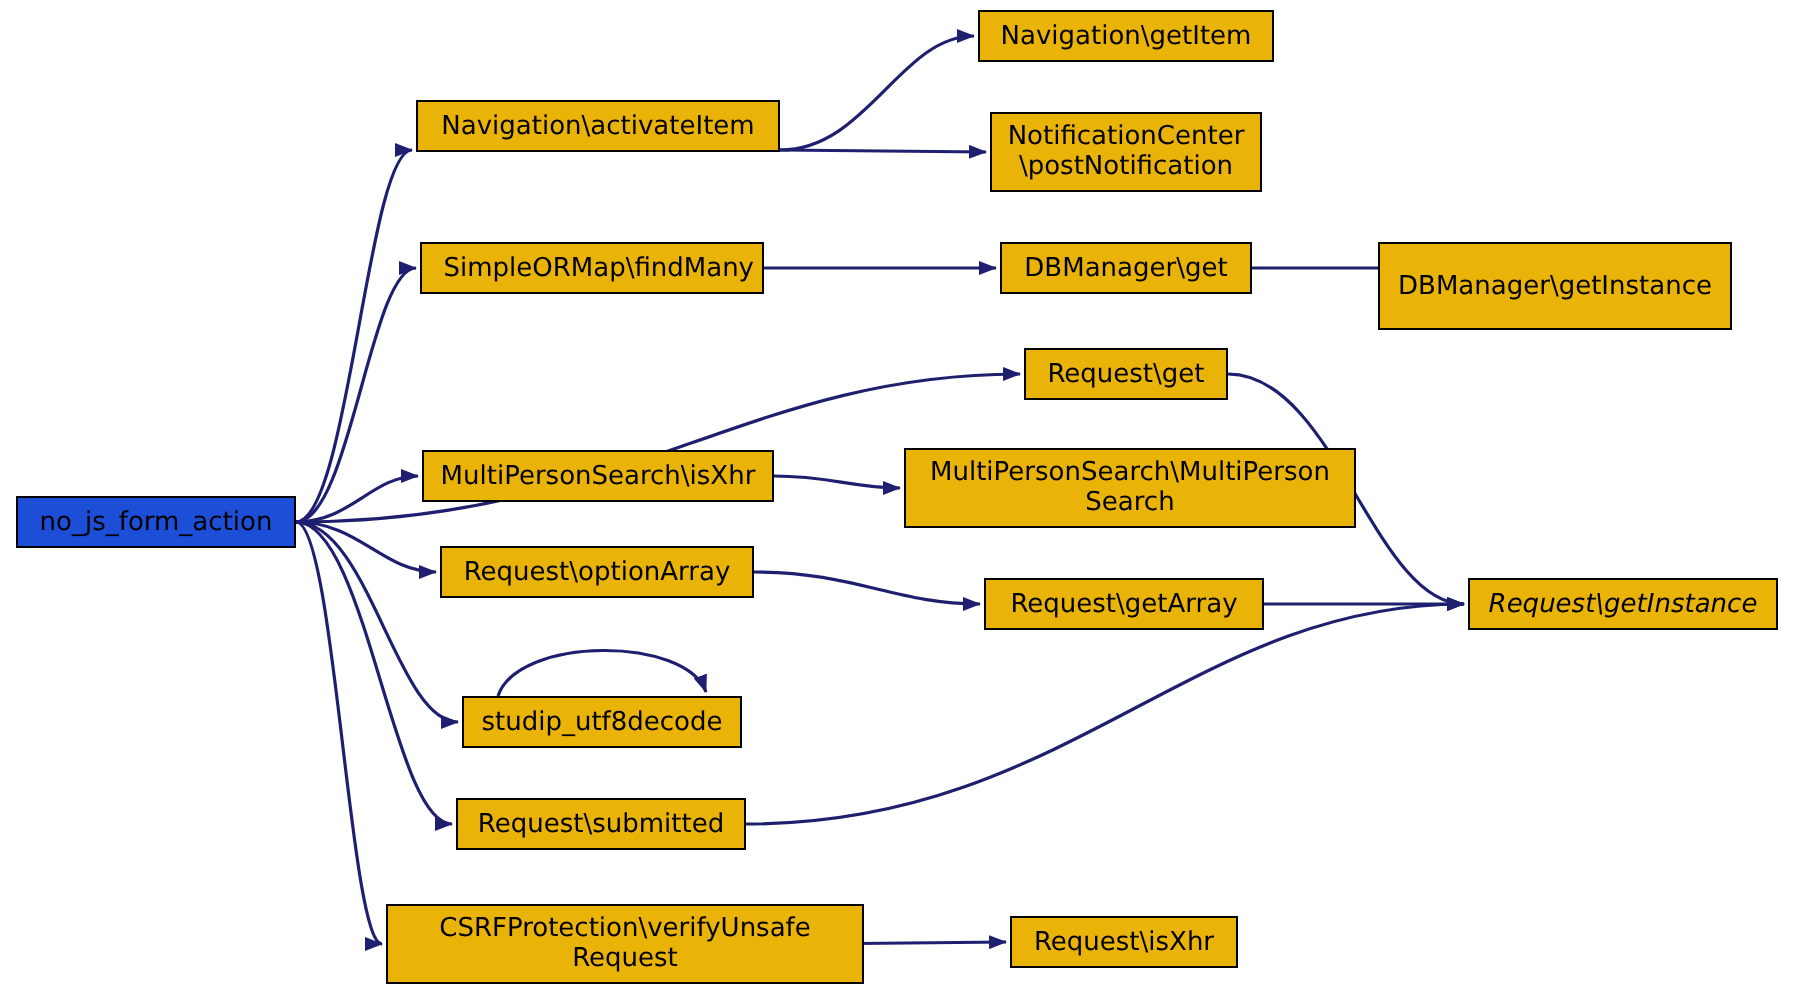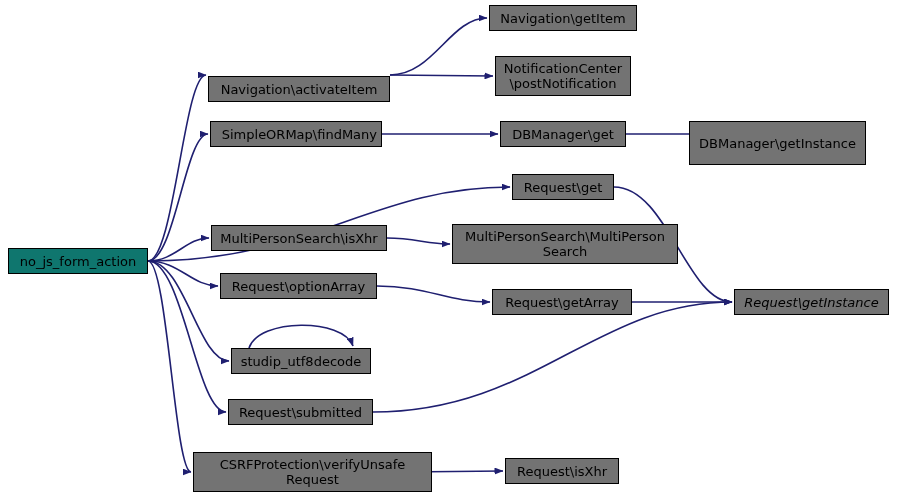--- a/index.html
+++ b/index.html
@@ -24,30 +24,30 @@
     pointer-events: none;
   }
   .node {
     position: absolute;
     box-sizing: border-box;
     display: flex;
     align-items: center;
     justify-content: center;
     text-align: center;
     border: 1px solid #000000;
-    background: #737373;
+    background: #eab308;
     color: #000000;
     font-size: 13px;
     line-height: 15px;
     letter-spacing: 0px;
     white-space: pre-line;
     padding: 0 4px;
   }
   .node.root {
-    background: #0f766e;
+    background: #1d4ed8;
     border: 1px solid #000000;
   }
   .node-label {
     display: block;
     width: 100%;
   }
 </style>
 </head>
 <body>
 
@@ -77,21 +77,21 @@
         <path d="M 377 286 C 427.85 286, 447.06 302, 490 302" marker-end="url(#arrowhead)"></path>
         <path d="M 632 302 L 732 302" marker-end="url(#arrowhead)"></path>
         <path d="M 373 412 C 534.55 412, 595.58 302, 732 302" marker-end="url(#arrowhead)"></path>
         <path d="M 249 348 C 259 318, 343 318, 353 346" marker-end="url(#arrowhead)"></path>
         <path d="M 404 472 L 503 471" marker-end="url(#arrowhead)"></path>
       </g>
   </svg>
 
   <div id="node-layer">
       <div class="node root" style="left: 8px; top: 248px; width: 140px; height: 26px;"><span class="node-label">no_js_form_action</span></div>
-      <div class="node" style="left: 208px; top: 76px; width: 182px; height: 26px; text-align: center;"><span class="node-label">Navigation\activateItem</span></div>
+      <div class="node" style="left: 208px; top: 50px; width: 182px; height: 26px; text-align: center;"><span class="node-label">Navigation\activateItem</span></div>
       <div class="node" style="left: 489px; top: 5px; width: 148px; height: 26px;"><span class="node-label">Navigation\getItem</span></div>
       <div class="node" style="left: 495px; top: 56px; width: 136px; height: 40px;"><span class="node-label">NotificationCenter
 \postNotification</span></div>
       <div class="node" style="left: 210px; top: 121px; width: 172px; height: 26px; text-align: right;"><span class="node-label">SimpleORMap\findMany</span></div>
       <div class="node" style="left: 500px; top: 121px; width: 126px; height: 26px;"><span class="node-label">DBManager\get</span></div>
       <div class="node" style="left: 689px; top: 121px; width: 177px; height: 44px;"><span class="node-label">DBManager\getInstance</span></div>
       <div class="node" style="left: 512px; top: 174px; width: 102px; height: 26px;"><span class="node-label">Request\get</span></div>
       <div class="node" style="left: 211px; top: 225px; width: 176px; height: 26px;"><span class="node-label">MultiPersonSearch\isXhr</span></div>
       <div class="node" style="left: 452px; top: 224px; width: 226px; height: 40px;"><span class="node-label">MultiPersonSearch\MultiPerson
 Search</span></div>

